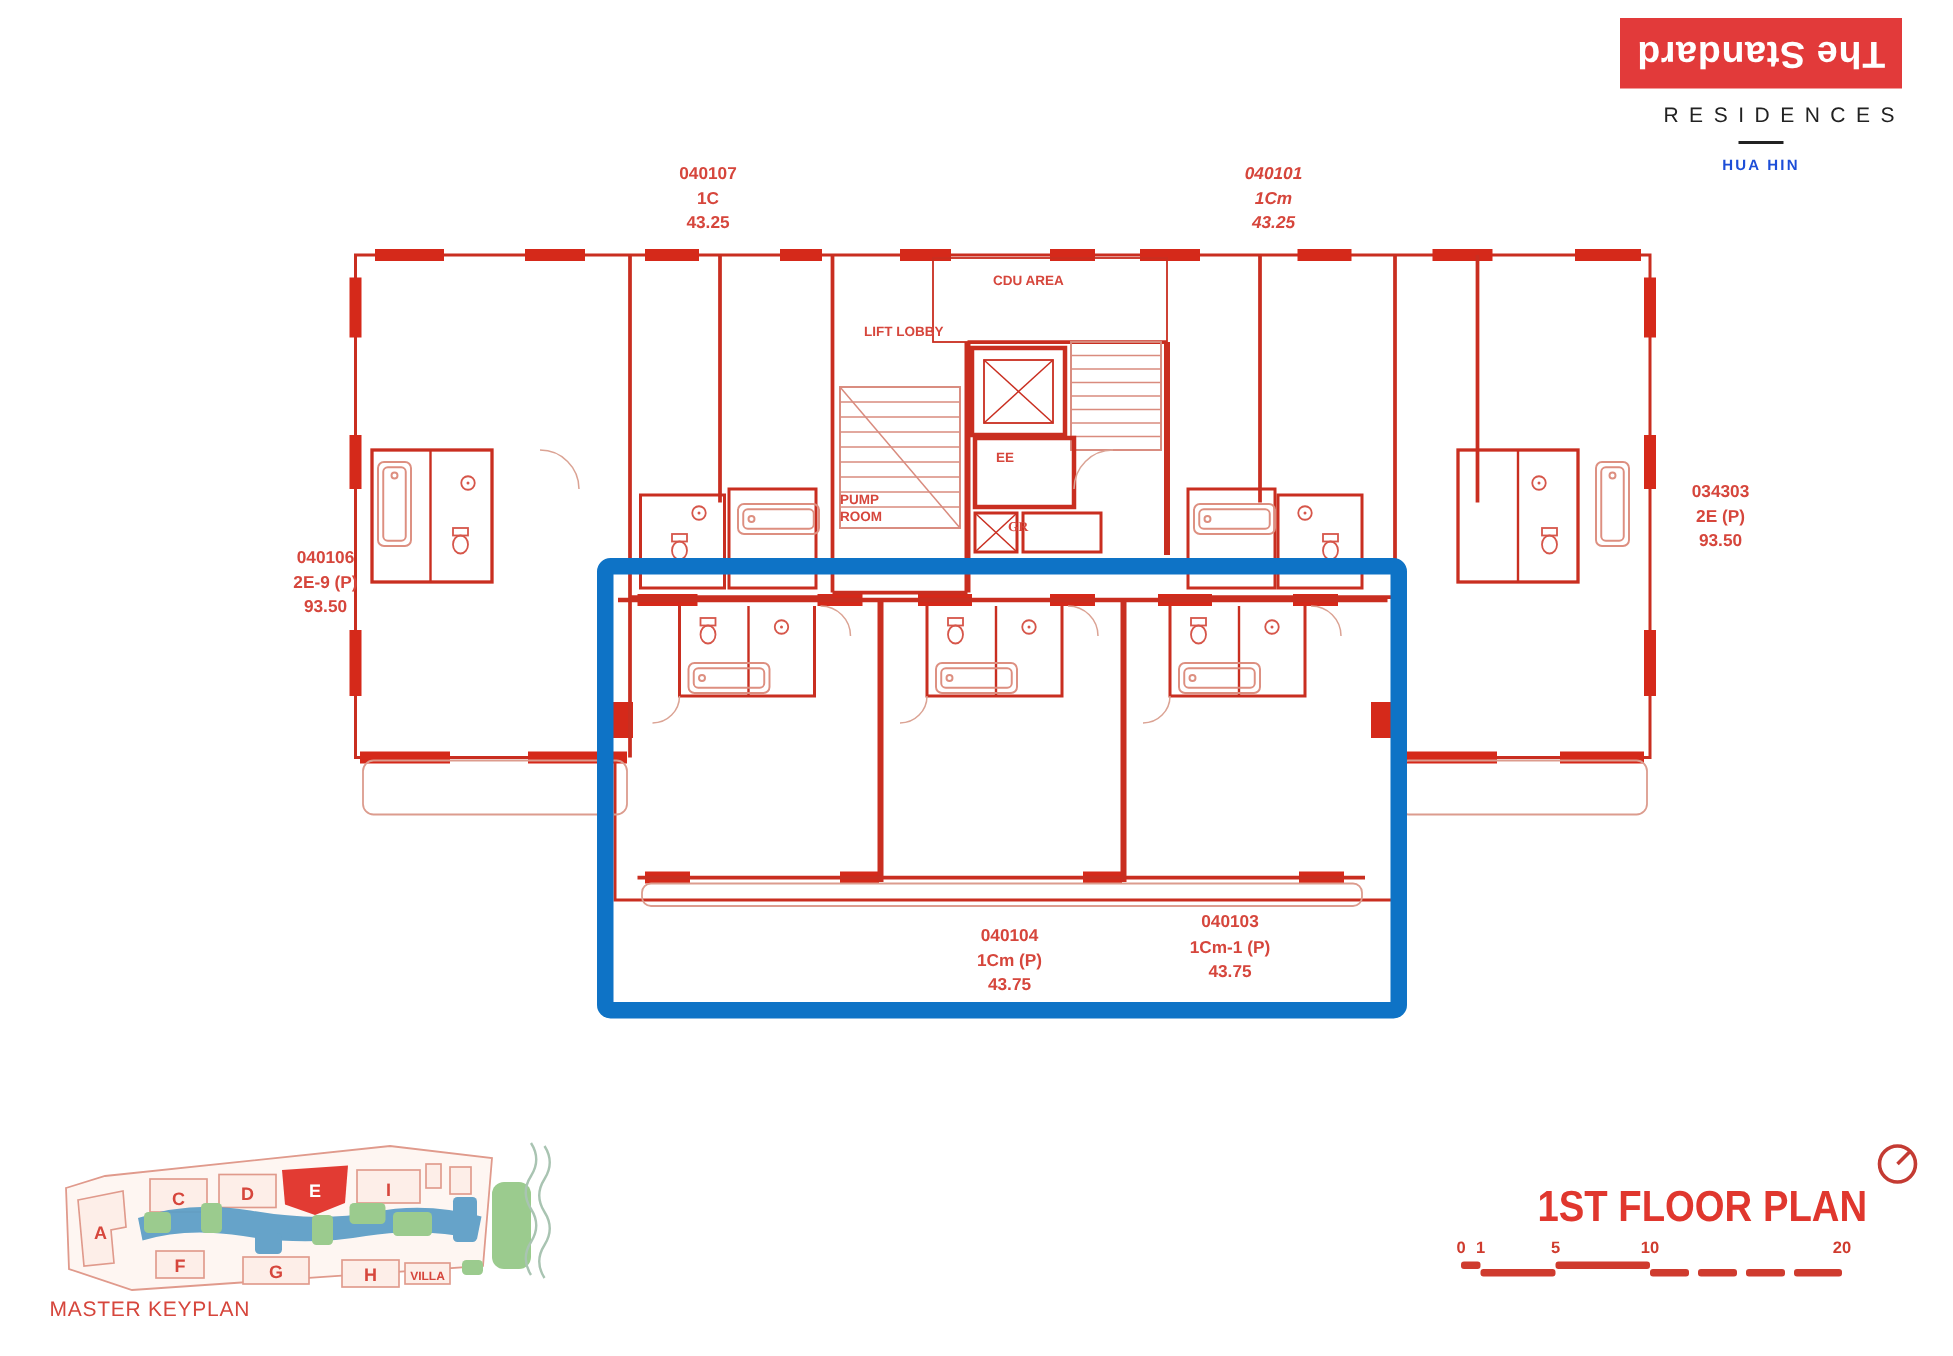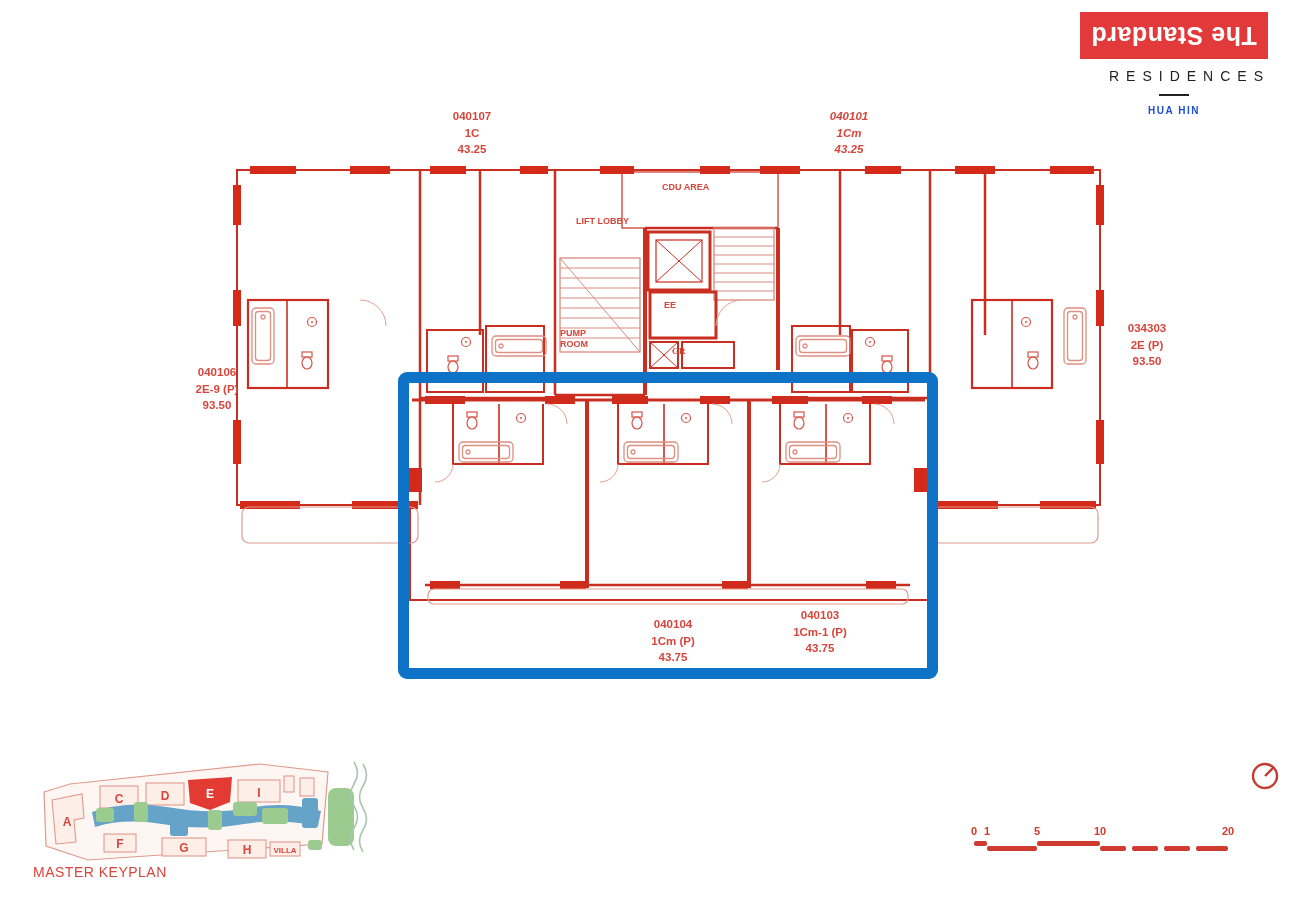--- a/index.html
+++ b/index.html
@@ -290,20 +290,23 @@
       <text x="217" y="106">H</text>
       <text x="255" y="105" font-size="8">VILLA</text>
     </g>
   </svg>
   <div class="keyplan-title">MASTER KEYPLAN</div>
 
   <svg style="position:absolute;left:1249px;top:758px;" width="34" height="34" viewBox="0 0 34 34">
     <circle cx="16" cy="18" r="12" fill="none" stroke="#c43b33" stroke-width="2.4"></circle>
     <line x1="16" y1="18" x2="25" y2="9" stroke="#c43b33" stroke-width="2.4"></line>
   </svg>
+  <div class="flr-title">
+    <span>1ST FLOOR PLAN</span>
+  </div>
 
   <svg style="position:absolute;left:966px;top:824px;" width="278" height="38" viewBox="0 0 278 38">
     <g font-size="11" font-weight="bold" fill="#cf3b2e" text-anchor="middle">
       <text x="8" y="11">0</text>
       <text x="21" y="11">1</text>
       <text x="71" y="11">5</text>
       <text x="134" y="11">10</text>
       <text x="262" y="11">20</text>
     </g>
     <g fill="#cf3b2e" stroke="none">

